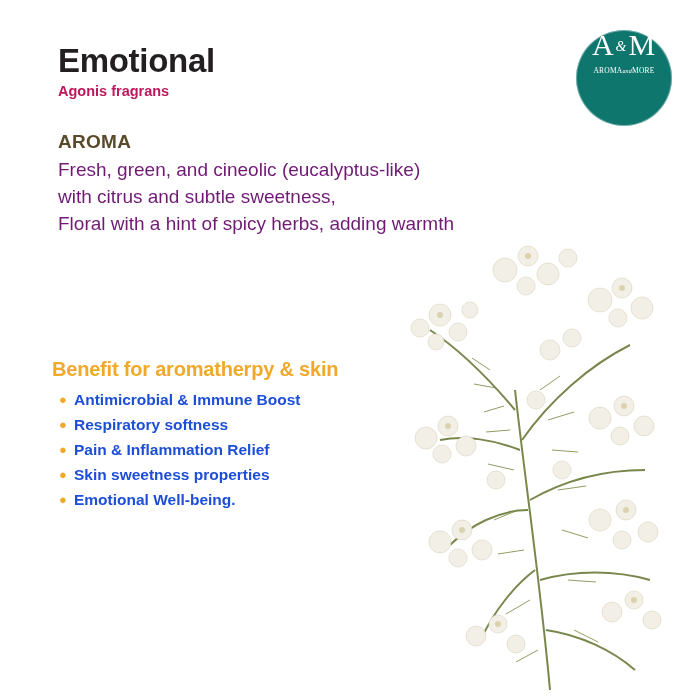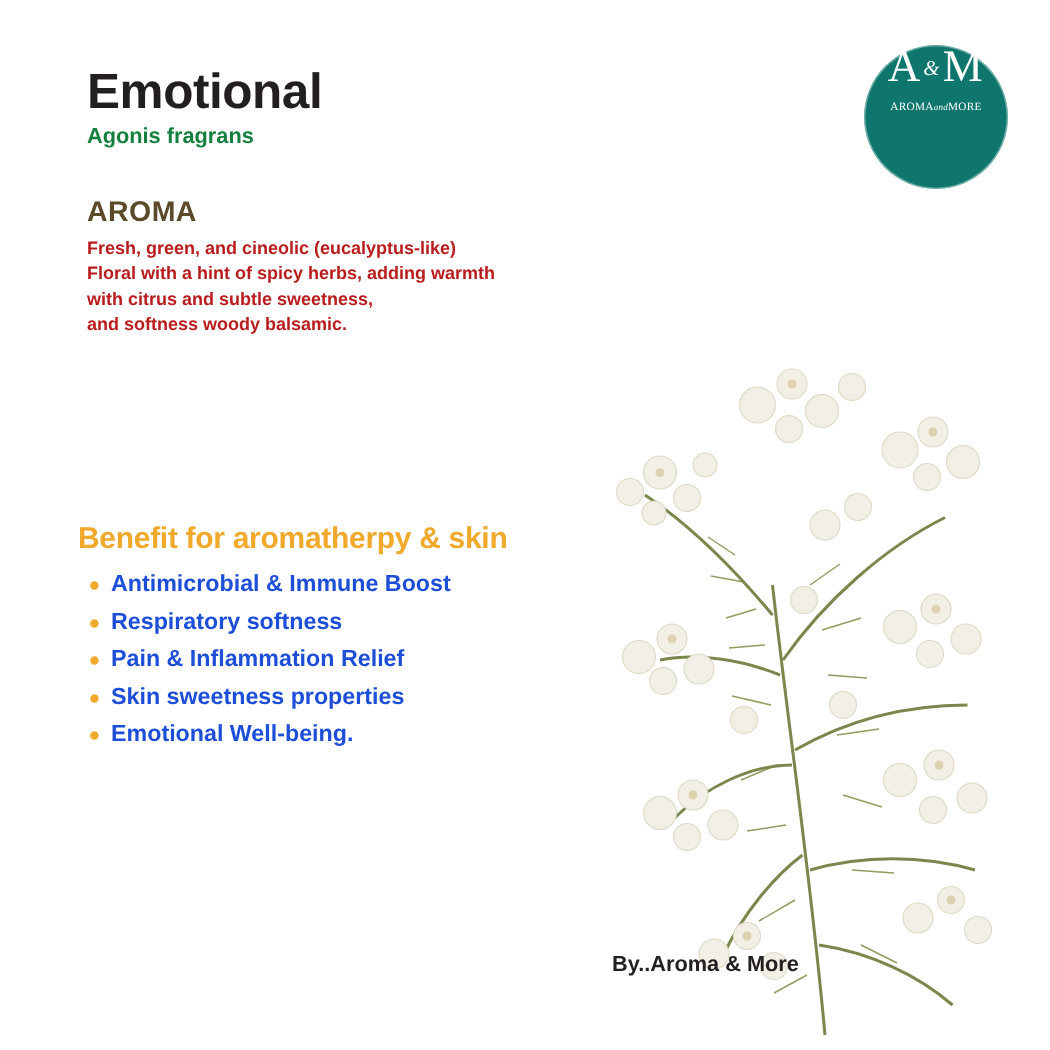--- a/index.html
+++ b/index.html
@@ -84,48 +84,48 @@
   .title {
     font-size: 33px;
     font-weight: bold;
     color: #231f20;
     letter-spacing: -0.3px;
     line-height: 1.05;
   }
   .subtitle {
     font-size: 14.5px;
     font-weight: bold;
-    color: #15803d;
+    color: #be185d;
     margin-top: 4px;
   }
 
   .aroma-block {
     position: absolute;
     top: 131px;
     left: 58px;
     max-width: 470px;
   }
   .aroma-heading {
     font-size: 19px;
     font-weight: bold;
     color: #5a4a2a;
     letter-spacing: 0.3px;
     margin-bottom: 4px;
   }
   .aroma-line {
-    font-size: 12px;
-    font-weight: bold;
-    color: #b91c1c;
+    font-size: 19px;
+    font-weight: normal;
+    color: #701a75;
     line-height: 1.42;
     white-space: nowrap;
   }
 
   .benefit-block {
     position: absolute;
-    top: 348px;
+    top: 358px;
     left: 52px;
   }
   .benefit-heading {
     font-size: 20px;
     font-weight: bold;
     color: #f0a92b;
     margin-bottom: 8px;
     letter-spacing: -0.2px;
   }
   .benefit-list {
@@ -251,23 +251,22 @@
   </div>
 
   <div class="title-block">
     <div class="title">Emotional</div>
     <div class="subtitle">Agonis fragrans</div>
   </div>
 
   <div class="aroma-block">
     <div class="aroma-heading">AROMA</div>
     <div class="aroma-line">Fresh, green, and cineolic (eucalyptus-like)</div>
+    <div class="aroma-line">with citrus and subtle sweetness,</div>
     <div class="aroma-line">Floral with a hint of spicy herbs, adding warmth</div>
-    <div class="aroma-line">with citrus and subtle sweetness,</div>
-    <div class="aroma-line">and softness woody balsamic.</div>
   </div>
 
   <div class="benefit-block">
     <div class="benefit-heading">Benefit for aromatherpy &amp; skin</div>
     <ul class="benefit-list">
       <li class="benefit-item">
         <span class="bullet">●</span>
         <span class="benefit-text">Antimicrobial &amp; Immune Boost</span>
       </li>
       <li class="benefit-item">
@@ -282,15 +281,14 @@
         <span class="bullet">●</span>
         <span class="benefit-text">Skin sweetness properties</span>
       </li>
       <li class="benefit-item">
         <span class="bullet">●</span>
         <span class="benefit-text">Emotional Well-being.</span>
       </li>
     </ul>
   </div>
 
-  <div class="credit">By..Aroma &amp; More</div>
 
 </div>
 
 </body></html>

